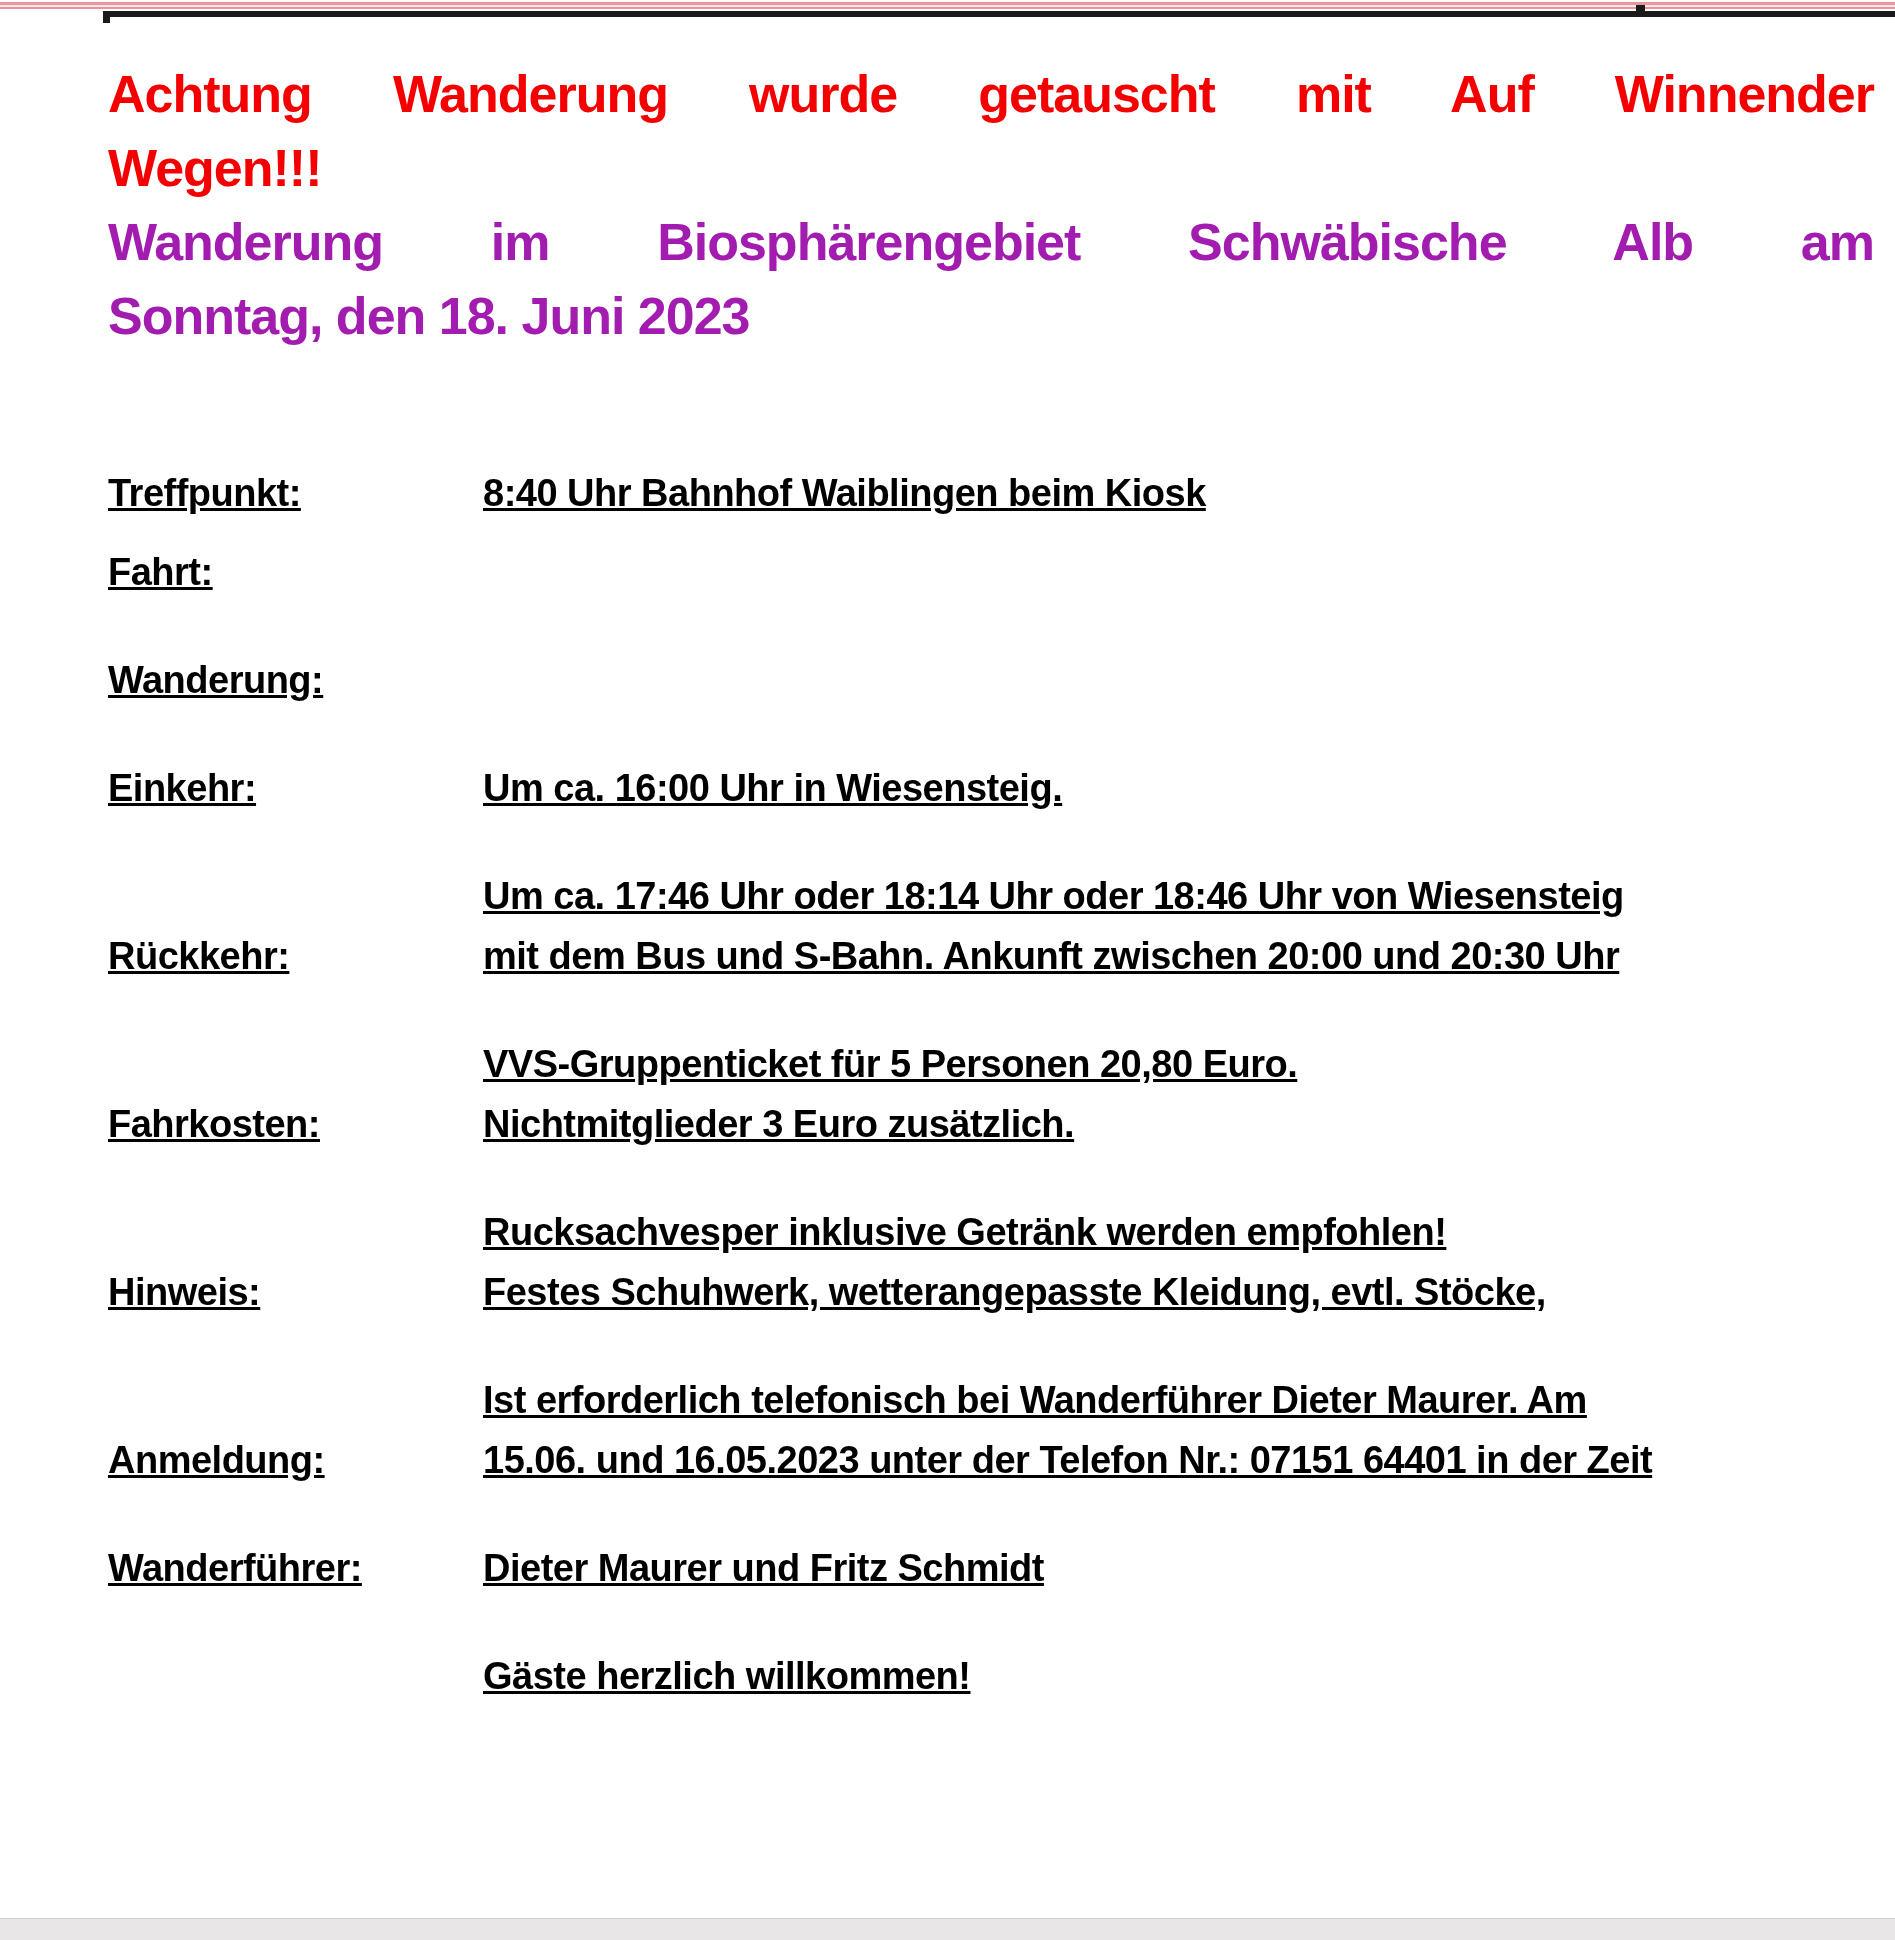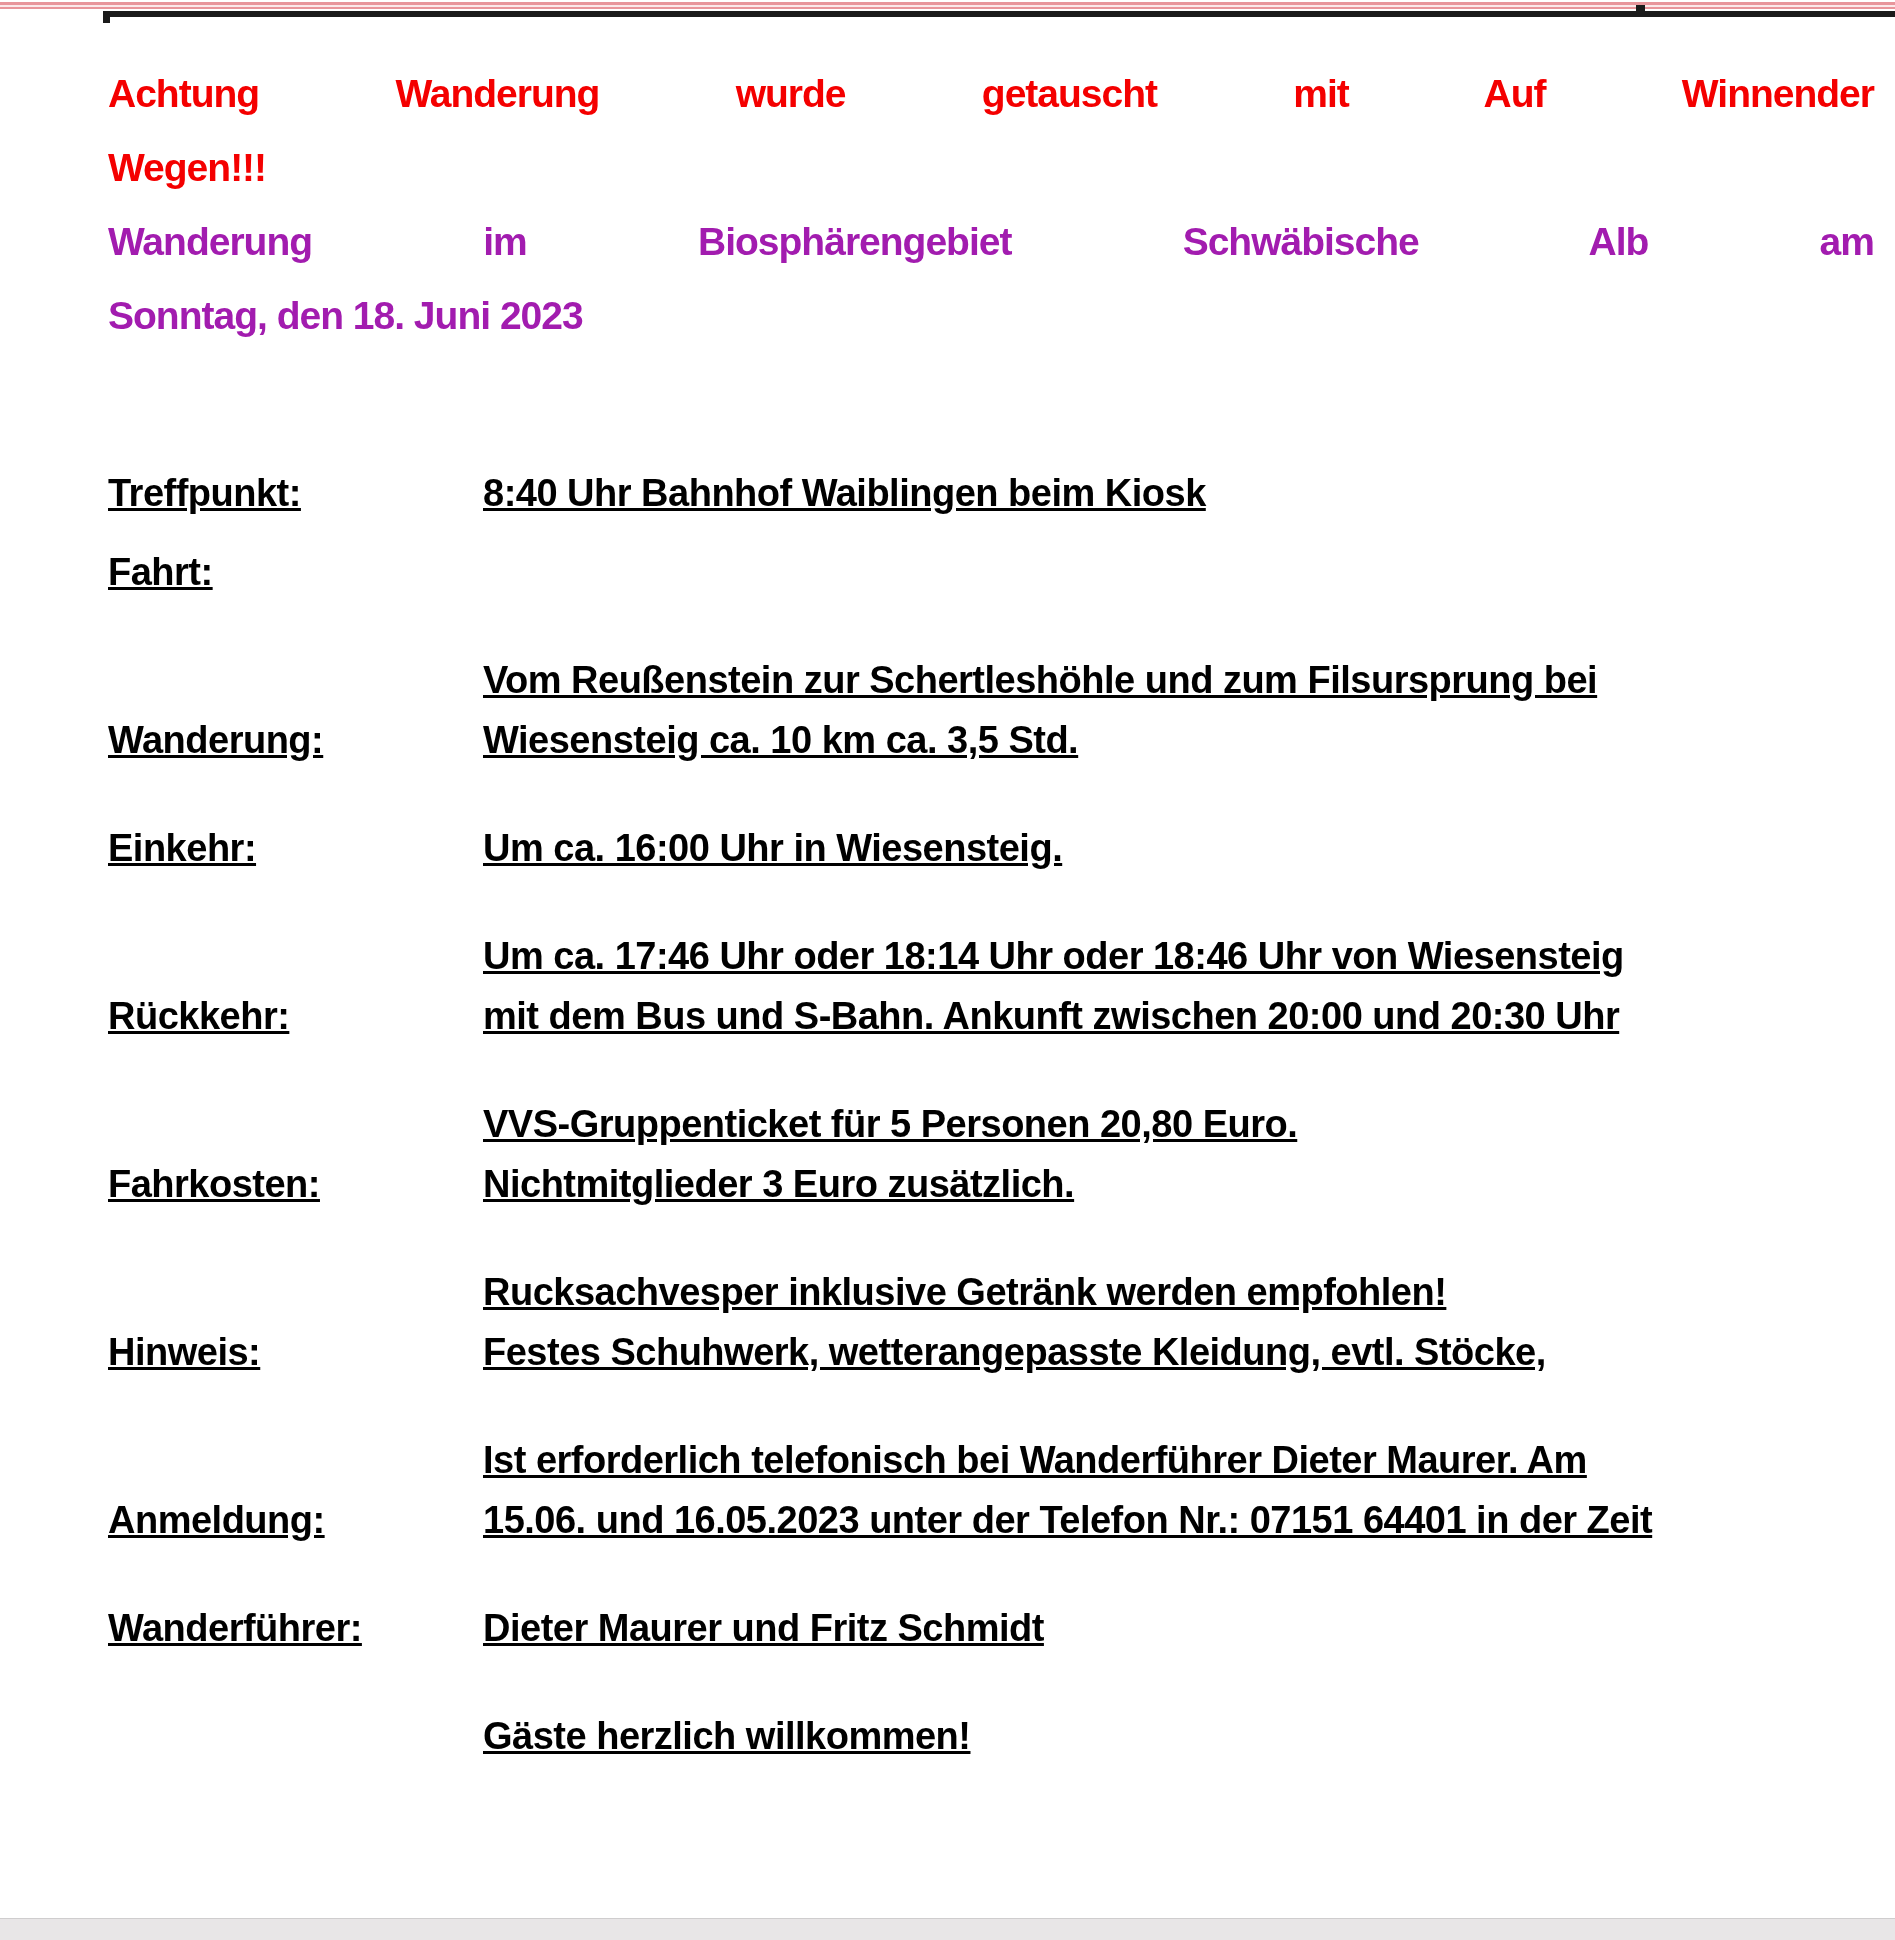--- a/index.html
+++ b/index.html
@@ -12,21 +12,21 @@
     position:absolute;left:0;top:1.9px;width:1896px;height:7.6px;
     background:linear-gradient(to bottom,
       var(--rule-pink) 0 2.9px, #fbe9ea 2.9px 4.8px, var(--rule-pink) 4.8px 7.6px);
   }
   .rule-black{position:absolute;left:103px;top:10.5px;width:1792px;height:6.7px;background:var(--rule-black);}
   .rule-black-stub{position:absolute;left:103px;top:10.5px;width:6.7px;height:12.4px;background:var(--rule-black);}
   .rule-black-notch{position:absolute;left:1636px;top:4.8px;width:8.6px;height:6.7px;background:var(--rule-black);}
 
   .content{position:absolute;left:108px;top:57px;width:1766px;}
 
-  .h{font-size:39px;line-height:74px;letter-spacing:-1px;white-space:pre;}
+  .h{font-size:52px;line-height:74px;letter-spacing:-1px;white-space:pre;}
   .h.red{color:var(--alert-red);}
   .h.blk{color:#a21caf;}
   .justify{text-align:justify;text-align-last:justify;text-justify:inter-word;white-space:normal;}
 
   .details{margin-top:110px;}
   .detail-row{display:flex;align-items:flex-end;margin-bottom:48px;text-decoration:underline;}
   .detail-row:first-child{margin-bottom:19px;}
   .detail-label{
     width:375px;flex:0 0 375px;font-size:38px;line-height:60px;
     letter-spacing:-0.5px;white-space:pre;
@@ -61,24 +61,20 @@
             <div class="line">8:40 Uhr Bahnhof Waiblingen beim Kiosk</div>
           </div>
   </div>
 
   <div class="detail-row">
     <div class="detail-label">Fahrt:</div>
   </div>
 
   <div class="detail-row">
     <div class="detail-label">Wanderung:</div>
-    <div class="detail-value">
-            <div class="line">Vom Reußenstein zur Schertleshöhle und zum Filsursprung bei</div>
-            <div class="line">Wiesensteig ca. 10 km ca. 3,5 Std.</div>
-          </div>
   </div>
 
   <div class="detail-row">
     <div class="detail-label">Einkehr:</div>
     <div class="detail-value">
             <div class="line">Um ca. 16:00 Uhr in Wiesensteig.</div>
           </div>
   </div>
 
   <div class="detail-row">

